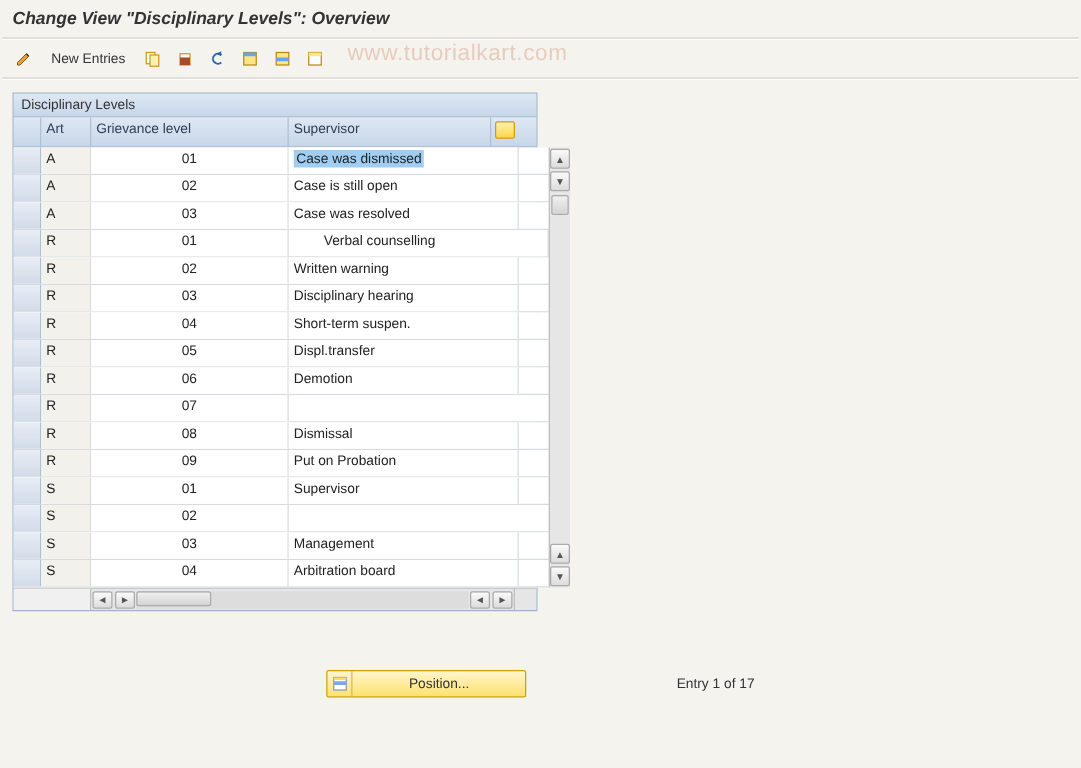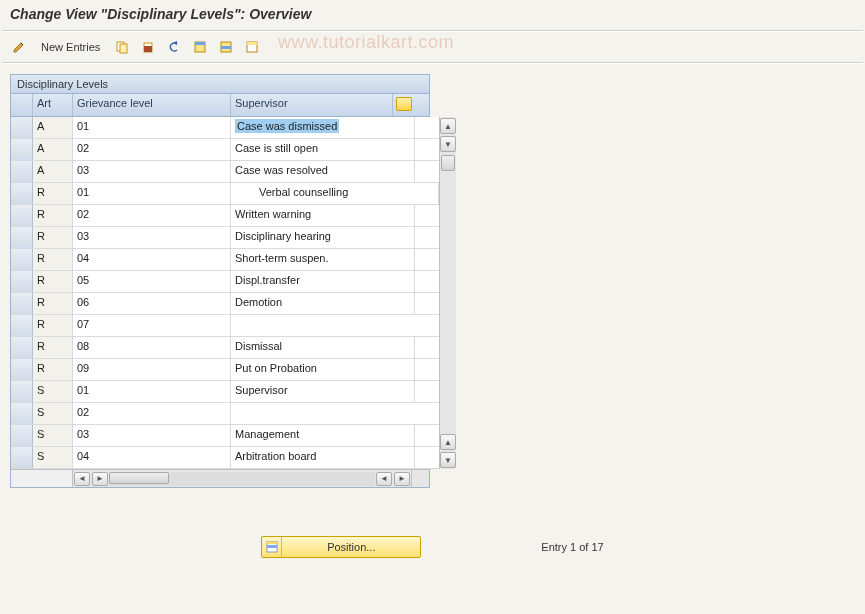--- a/index.html
+++ b/index.html
@@ -149,21 +149,21 @@
       font-size: 11px;
       color: #222;
       overflow: hidden;
       white-space: nowrap;
     }
     .row .sel {
       background: linear-gradient(#e8edf5,#d2dbe8);
       border-right: 1px solid #b0bfd2;
     }
     .cell-art { background:#f2f1ec; border-right:1px solid #d7dbe0; }
-    .cell-lvl { text-align:left; padding-right:4px; border-right:1px solid #d7dbe0; background:#fff; }
+    .cell-lvl { text-align:center; padding-right:4px; border-right:1px solid #d7dbe0; background:#fff; }
     .cell-desc { border-right:1px solid #d7dbe0; background:#fff; }
     .selected-desc {
       background: #9fcef2 !important;
     }
     .hscroll-area {
       display: flex;
       align-items:center;
       background:#e6e6e6;
       border-top: 1px solid #c0c0c0;
       height: 18px;

